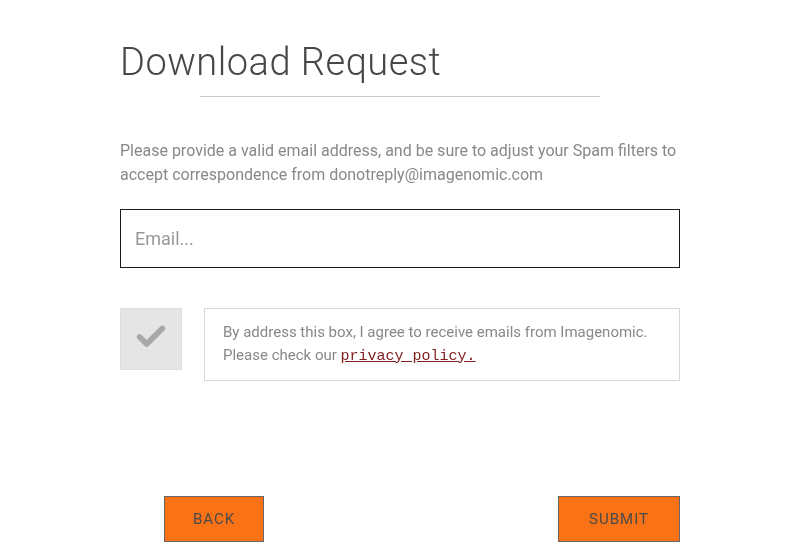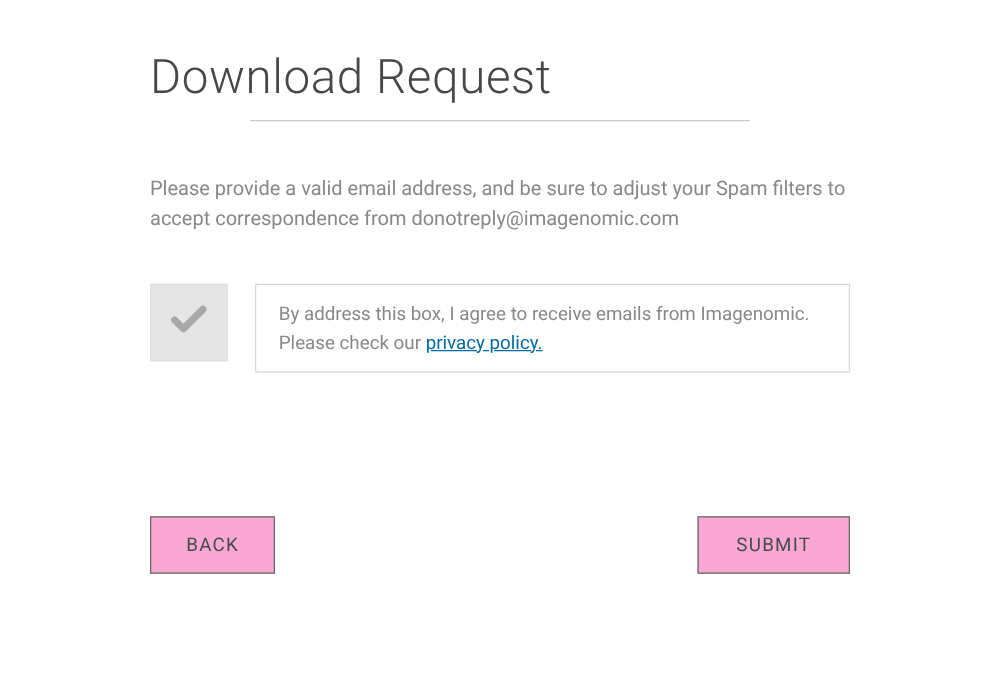--- a/index.html
+++ b/index.html
@@ -72,52 +72,55 @@
     }
     .consent-text-box {
       flex: 1;
       border: 1px solid #d8d8d8;
       padding: 12px 18px;
       font-size: 15px;
       color: #888888;
       line-height: 1.5;
     }
     .consent-text-box a {
-      color: #0369a1;
+      color: #7f1d1d;
       text-decoration: underline;
+      font-family: Liberation Mono, monospace;
     }
     .button-row {
       display: flex;
       justify-content: space-between;
       margin-top: 115px;
     }
     .btn {
-      background: #f9a8d4;
+      background: #f97316;
       border: 1px solid #666666;
       padding: 13px 28px;
       font-size: 15px;
       font-family: inherit;
       letter-spacing: 1px;
       color: #4a4a4a;
       cursor: pointer;
       font-weight: 400;
+      margin-left: 44px;
     }
     .btn-submit {
       padding: 5px 30px;
     }
   </style>
 </head>
 <body>
 
 <div class="container">
   <h1 class="title">Download Request</h1>
   <hr class="divider">
 
   <p class="instructions">Please provide a valid email address, and be sure to adjust your Spam filters to accept correspondence from donotreply@imagenomic.com</p>
 
+  <input type="text" class="email-input" placeholder="Email..." style="">
 
   <div class="consent-row">
     <div class="checkbox-box">
       <span>
         <svg viewBox="0 0 24 24">
           <path d="M4 12 L9 17 L20 6" stroke="#a8a8a8" stroke-width="4" fill="none" stroke-linecap="round" stroke-linejoin="round"></path>
         </svg>
       </span>
     </div>
     <div class="consent-text-box">

